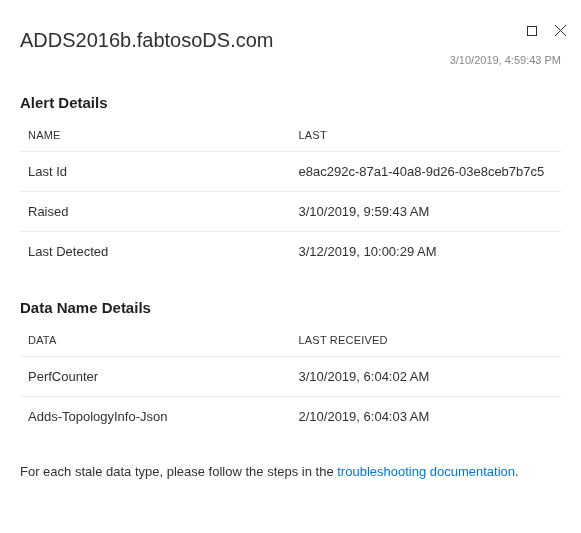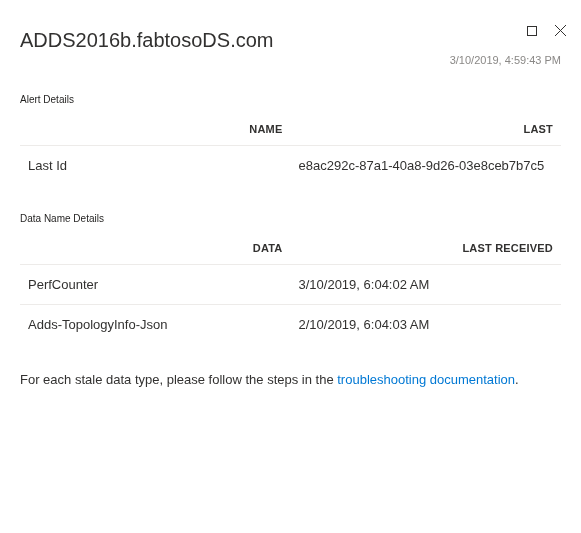--- a/index.html
+++ b/index.html
@@ -41,34 +41,34 @@
     color: #323130;
     line-height: 1.2;
   }
   .subtitle {
     font-size: 11px;
     color: #8a8886;
     margin-top: 2px;
     text-align: right;
   }
   .section-title {
-    font-size: 10px;
-    font-weight: 400;
+    font-size: 15px;
+    font-weight: 700;
     color: #201f1e;
     margin-top: 28px;
     margin-bottom: 8px;
   }
   table {
     width: 100%;
     border-collapse: collapse;
   }
   th {
-    text-align: right;
+    text-align: left;
     font-size: 11px;
-    font-weight: 700;
+    font-weight: 400;
     color: #323130;
     padding: 10px 8px 10px 8px;
     letter-spacing: 0.2px;
   }
   td {
     font-size: 13px;
     color: #323130;
     padding: 12px 8px;
     border-top: 1px solid #edebe9;
   }
@@ -116,20 +116,28 @@
       <tr>
         <th class="col1">NAME</th>
         <th>LAST</th>
       </tr>
     </thead>
     <tbody>
       <tr>
         <td>Last Id</td>
         <td>e8ac292c-87a1-40a8-9d26-03e8ceb7b7c5</td>
       </tr>
+      <tr>
+        <td>Raised</td>
+        <td>3/10/2019, 9:59:43 AM</td>
+      </tr>
+      <tr>
+        <td>Last Detected</td>
+        <td>3/12/2019, 10:00:29 AM</td>
+      </tr>
     </tbody>
   </table>
 
   <div class="section-title">Data Name Details</div>
   <table>
     <thead>
       <tr>
         <th class="col1">DATA</th>
         <th>LAST RECEIVED</th>
       </tr>

